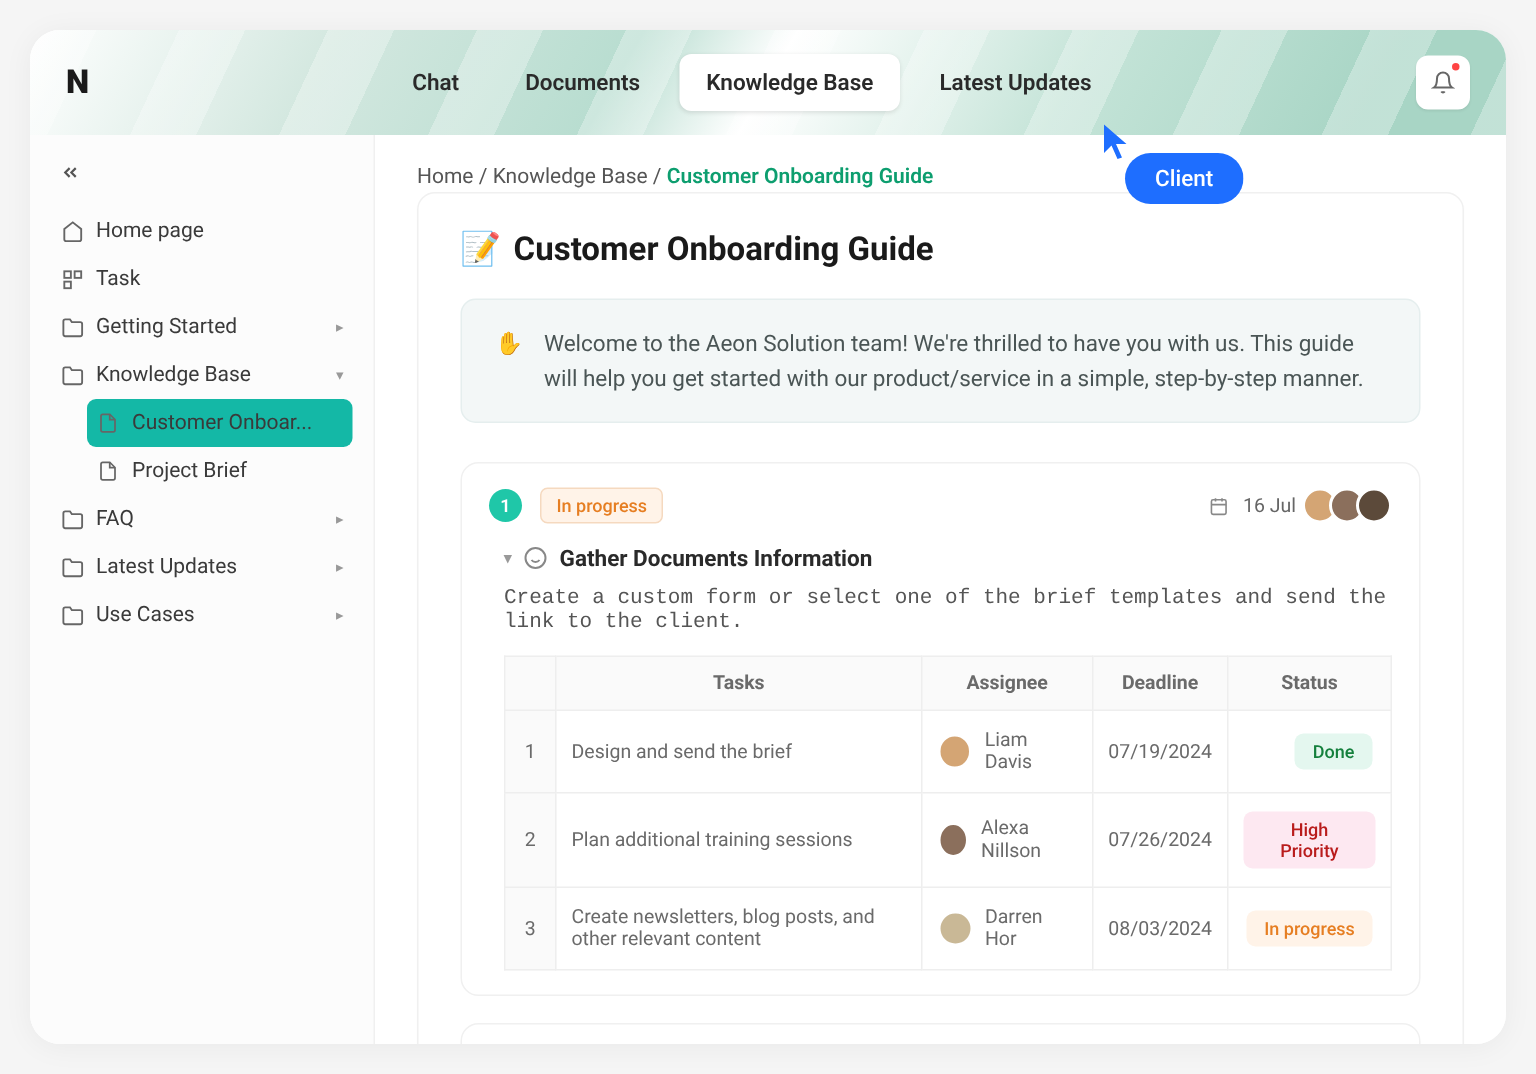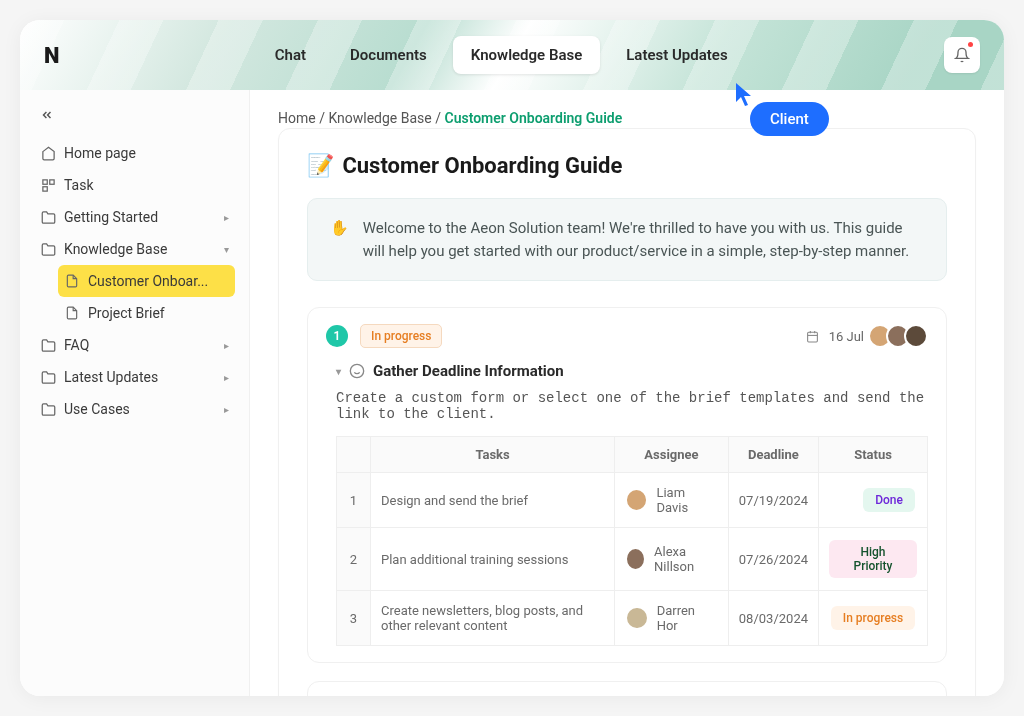--- a/index.html
+++ b/index.html
@@ -14,21 +14,21 @@
 .bell-box { width: 36px; height: 36px; background: #fff; border-radius: 8px; display: flex; align-items: center; justify-content: center; position: relative; z-index:1; box-shadow: 0 1px 2px rgba(0,0,0,0.08); cursor:pointer; }
 .bell-dot { position: absolute; top: 5px; right: 7px; width: 5px; height: 5px; background: #ff4444; border-radius: 50%; }
 .cursor-arrow { position: absolute; top: 62px; left: 715px; z-index: 100; pointer-events:none; }
 .client-pill { position: absolute; top: 82px; left: 730px; background: #1e6eff; color: #fff; padding: 8px 20px; border-radius: 20px; font-size: 15px; font-weight: 500; z-index: 100; }
 .body { display: flex; height: calc(100% - 70px); }
 .sidebar { width: 230px; background: #fcfcfc; padding: 14px; border-right: 1px solid #f0f0f0; }
 .collapse-btn { padding: 4px 6px; cursor: pointer; color: #555; margin-bottom: 8px; font-size: 14px; }
 .side-item { display: flex; align-items: center; padding: 8px 6px; font-size: 14px; color: #3a3a3a; cursor: pointer; border-radius: 6px; gap: 8px; }
 .side-item .chev { margin-left: auto; color: #999; font-size: 10px; }
 .side-sub { padding-left: 24px; }
-.side-sub .side-item.active { background: #fde047; }
+.side-sub .side-item.active { background: #14b8a6; }
 .side-icon { width: 16px; height: 16px; display: inline-flex; align-items:center; justify-content:center; color:#666; }
 .main { flex: 1; padding: 20px 28px; overflow-y: auto; background: #fff; }
 .breadcrumb { font-size: 14px; color: #555; margin-bottom: 2px; }
 .breadcrumb .current { color: #0d9e6f; font-weight: 600; }
 .content-card { background: #fff; border: 1px solid #f0f0f0; border-radius: 12px; padding: 24px 28px; box-shadow: 0 1px 2px rgba(0,0,0,0.02); }
 .page-title { font-size: 22px; font-weight: 700; color: #1a1a1a; display: flex; align-items: center; gap: 8px; margin-bottom: 20px; }
 .welcome-box { background: #f3f7f7; border: 1px solid #e5eeee; border-radius: 10px; padding: 18px 22px; display: flex; gap: 14px; font-size: 15px; color: #4a5555; line-height: 1.5; margin-bottom: 26px; }
 .step-card { border: 1px solid #f0f0f0; border-radius: 12px; padding: 16px 18px; margin-bottom: 18px; }
 .step-header { display: flex; align-items: center; gap: 12px; }
 .step-num { width: 22px; height: 22px; border-radius: 50%; color: #fff; font-size: 12px; font-weight: 600; display: flex; align-items: center; justify-content: center; }
@@ -41,22 +41,22 @@
 .step-body { margin-top: 14px; padding-left: 10px; }
 .sub-title { font-size: 15px; font-weight: 700; color: #2a2a2a; display: flex; align-items: center; gap: 8px; }
 .sub-desc { font-size: 14px; color: #555; margin: 10px 0 14px 0; font-family: Liberation Mono, monospace; }
 .task-table { width: 100%; border-collapse: collapse; font-size: 13px; }
 .task-table th { background: #fafafa; color: #6a6a6a; font-weight: 700; padding: 10px; border: 1px solid #eee; }
 .task-table td { padding: 12px 10px; border: 1px solid #eee; color: #6a6a6a; vertical-align: middle; }
 .task-table .num-col { width: 34px; text-align: center; background: #fafafa; }
 .assignee-cell { display: flex; align-items: center; gap: 8px; justify-content: center; }
 .assignee-cell .avatar { margin-left: 0; }
 .status-pill { padding: 5px 12px; border-radius: 6px; font-size: 12px; font-weight: 500; display: inline-block; }
-.status-done { background: #e4f7ef; color: #6d28d9; margin-left: 32px; }
-.status-high { background: #fde8f1; color: #14532d; }
+.status-done { background: #e4f7ef; color: #15803d; margin-left: 32px; }
+.status-high { background: #fde8f1; color: #b91c1c; }
 .status-progress { background: #fff3e8; color: #e67e22; }
 .center { text-align: center; }
 </style>
 </head>
 <body>
 
 <div class="window">
 
   <div class="header">
     <div class="logo">N</div>
@@ -214,21 +214,21 @@
 
           <div class="step-body">
             <div class="sub-title">
               <span style="color:#999;font-size:10px;">▾</span>
               <svg width="16" height="16" viewBox="0 0 24 24" fill="none" stroke="#888" stroke-width="2">
                   <circle cx="12" cy="12" r="10"></circle>
                   <path d="M8 14s1.5 2 4 2 4-2 4-2"></path>
                   <line x1="9" y1="9" x2="9.01" y2="9"></line>
                   <line x1="15" y1="9" x2="15.01" y2="9"></line>
                 </svg>
-              <span>Gather Deadline Information</span>
+              <span>Gather Documents Information</span>
             </div>
             <div class="sub-desc">Create a custom form or select one of the brief templates and send the link to the client.</div>
 
             <table class="task-table">
               <thead>
                 <tr>
                   <th class="num-col"></th>
                   <th>Tasks</th>
                   <th>Assignee</th>
                   <th>Deadline</th>

